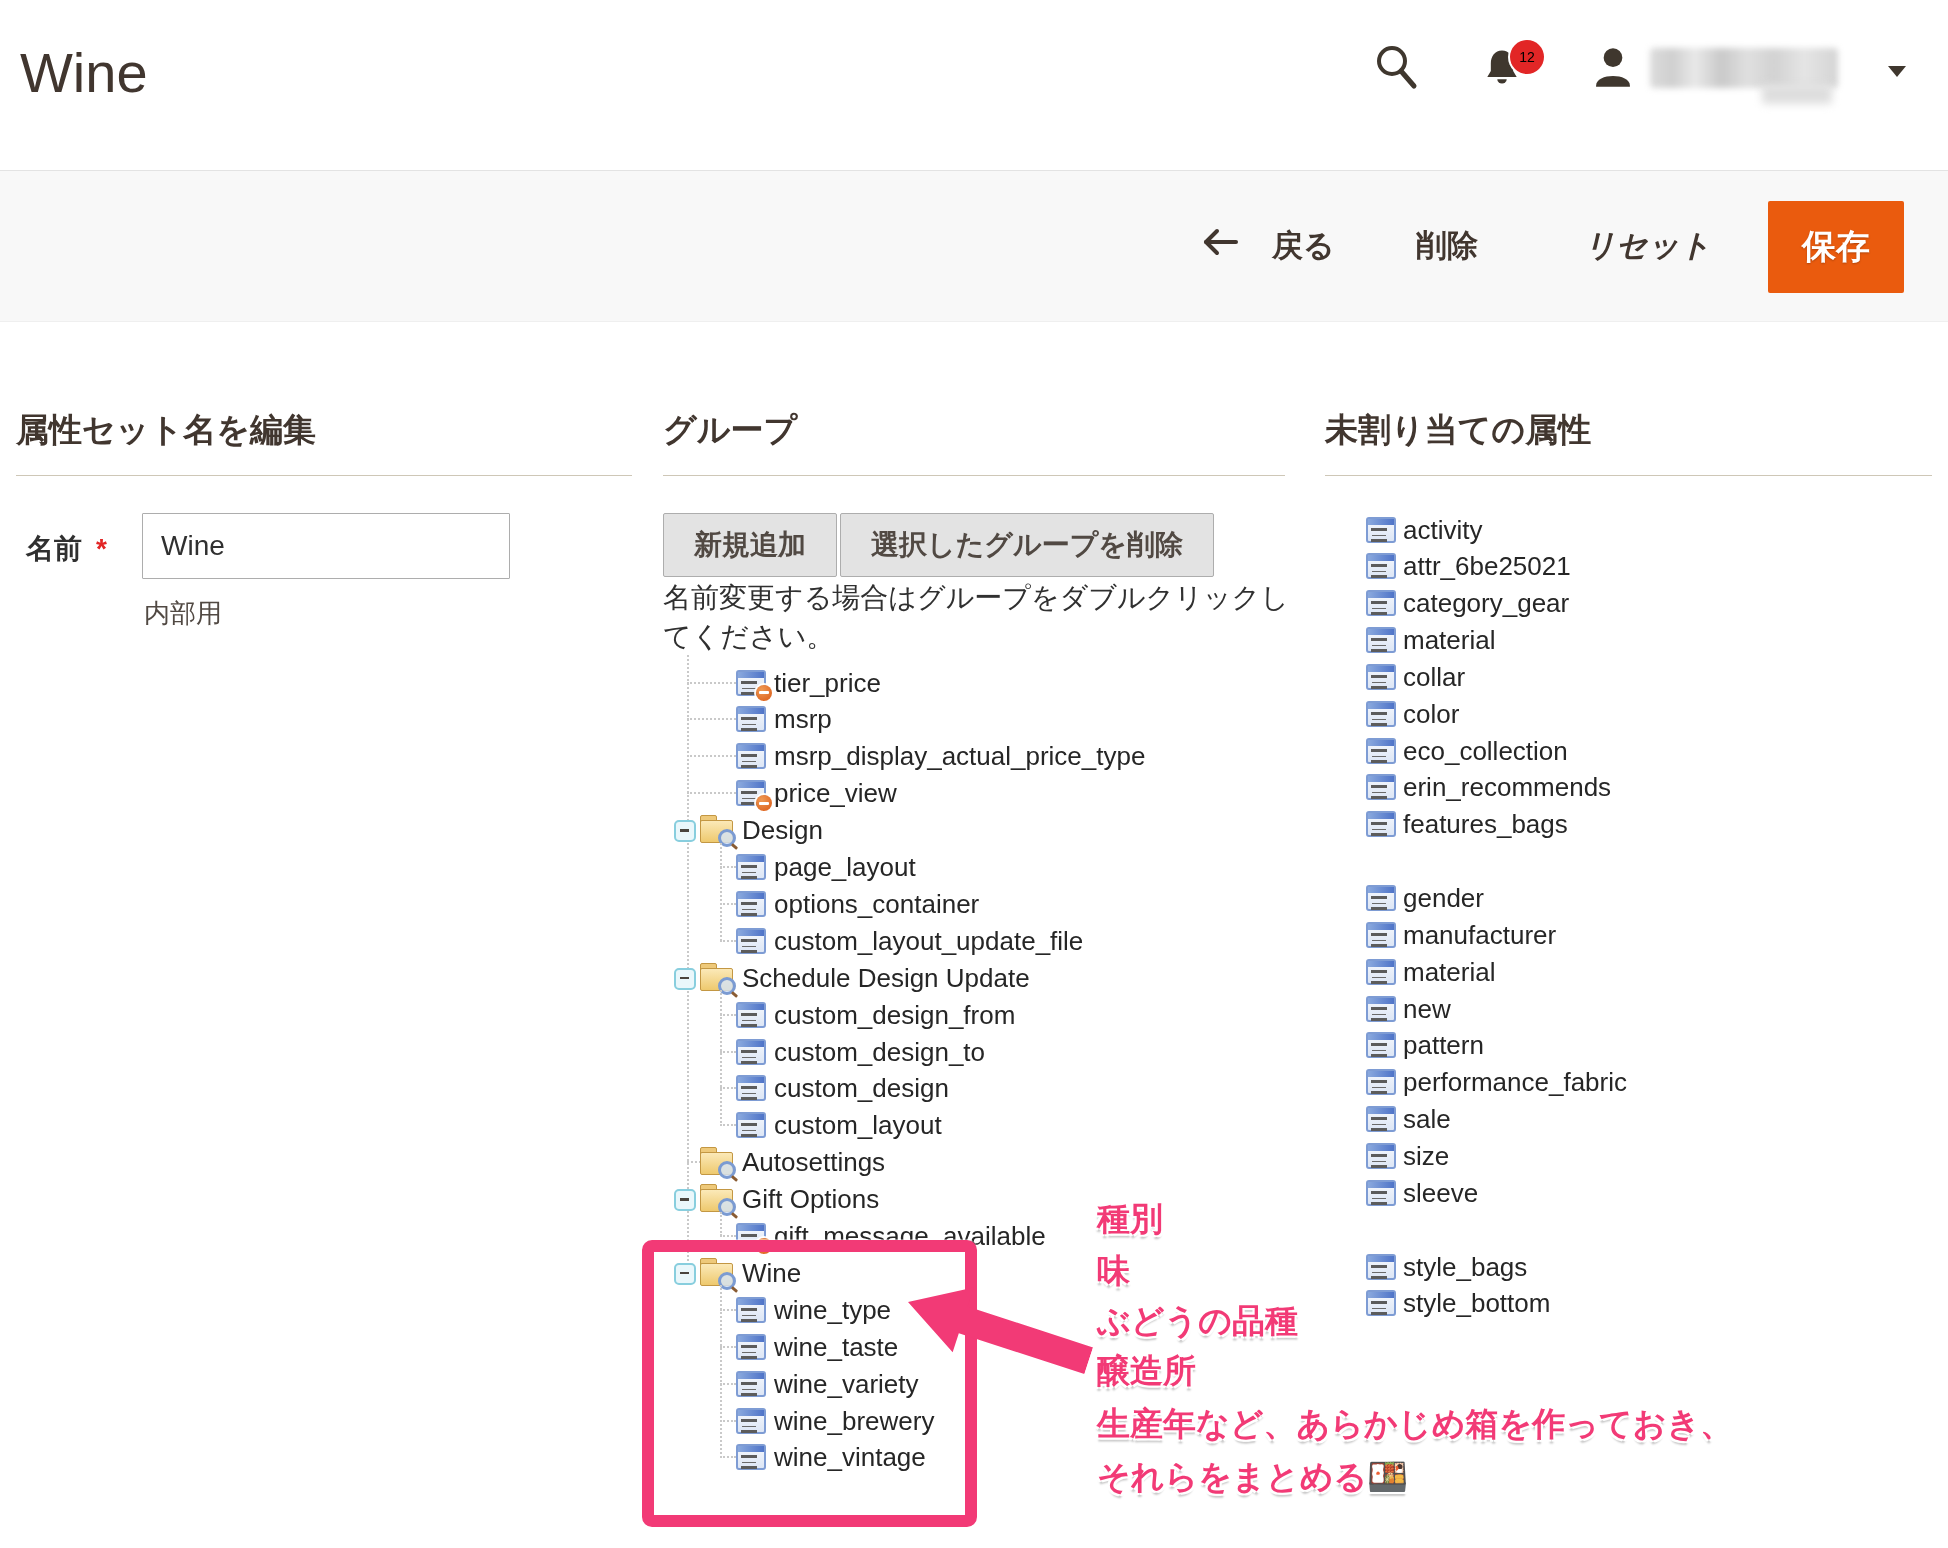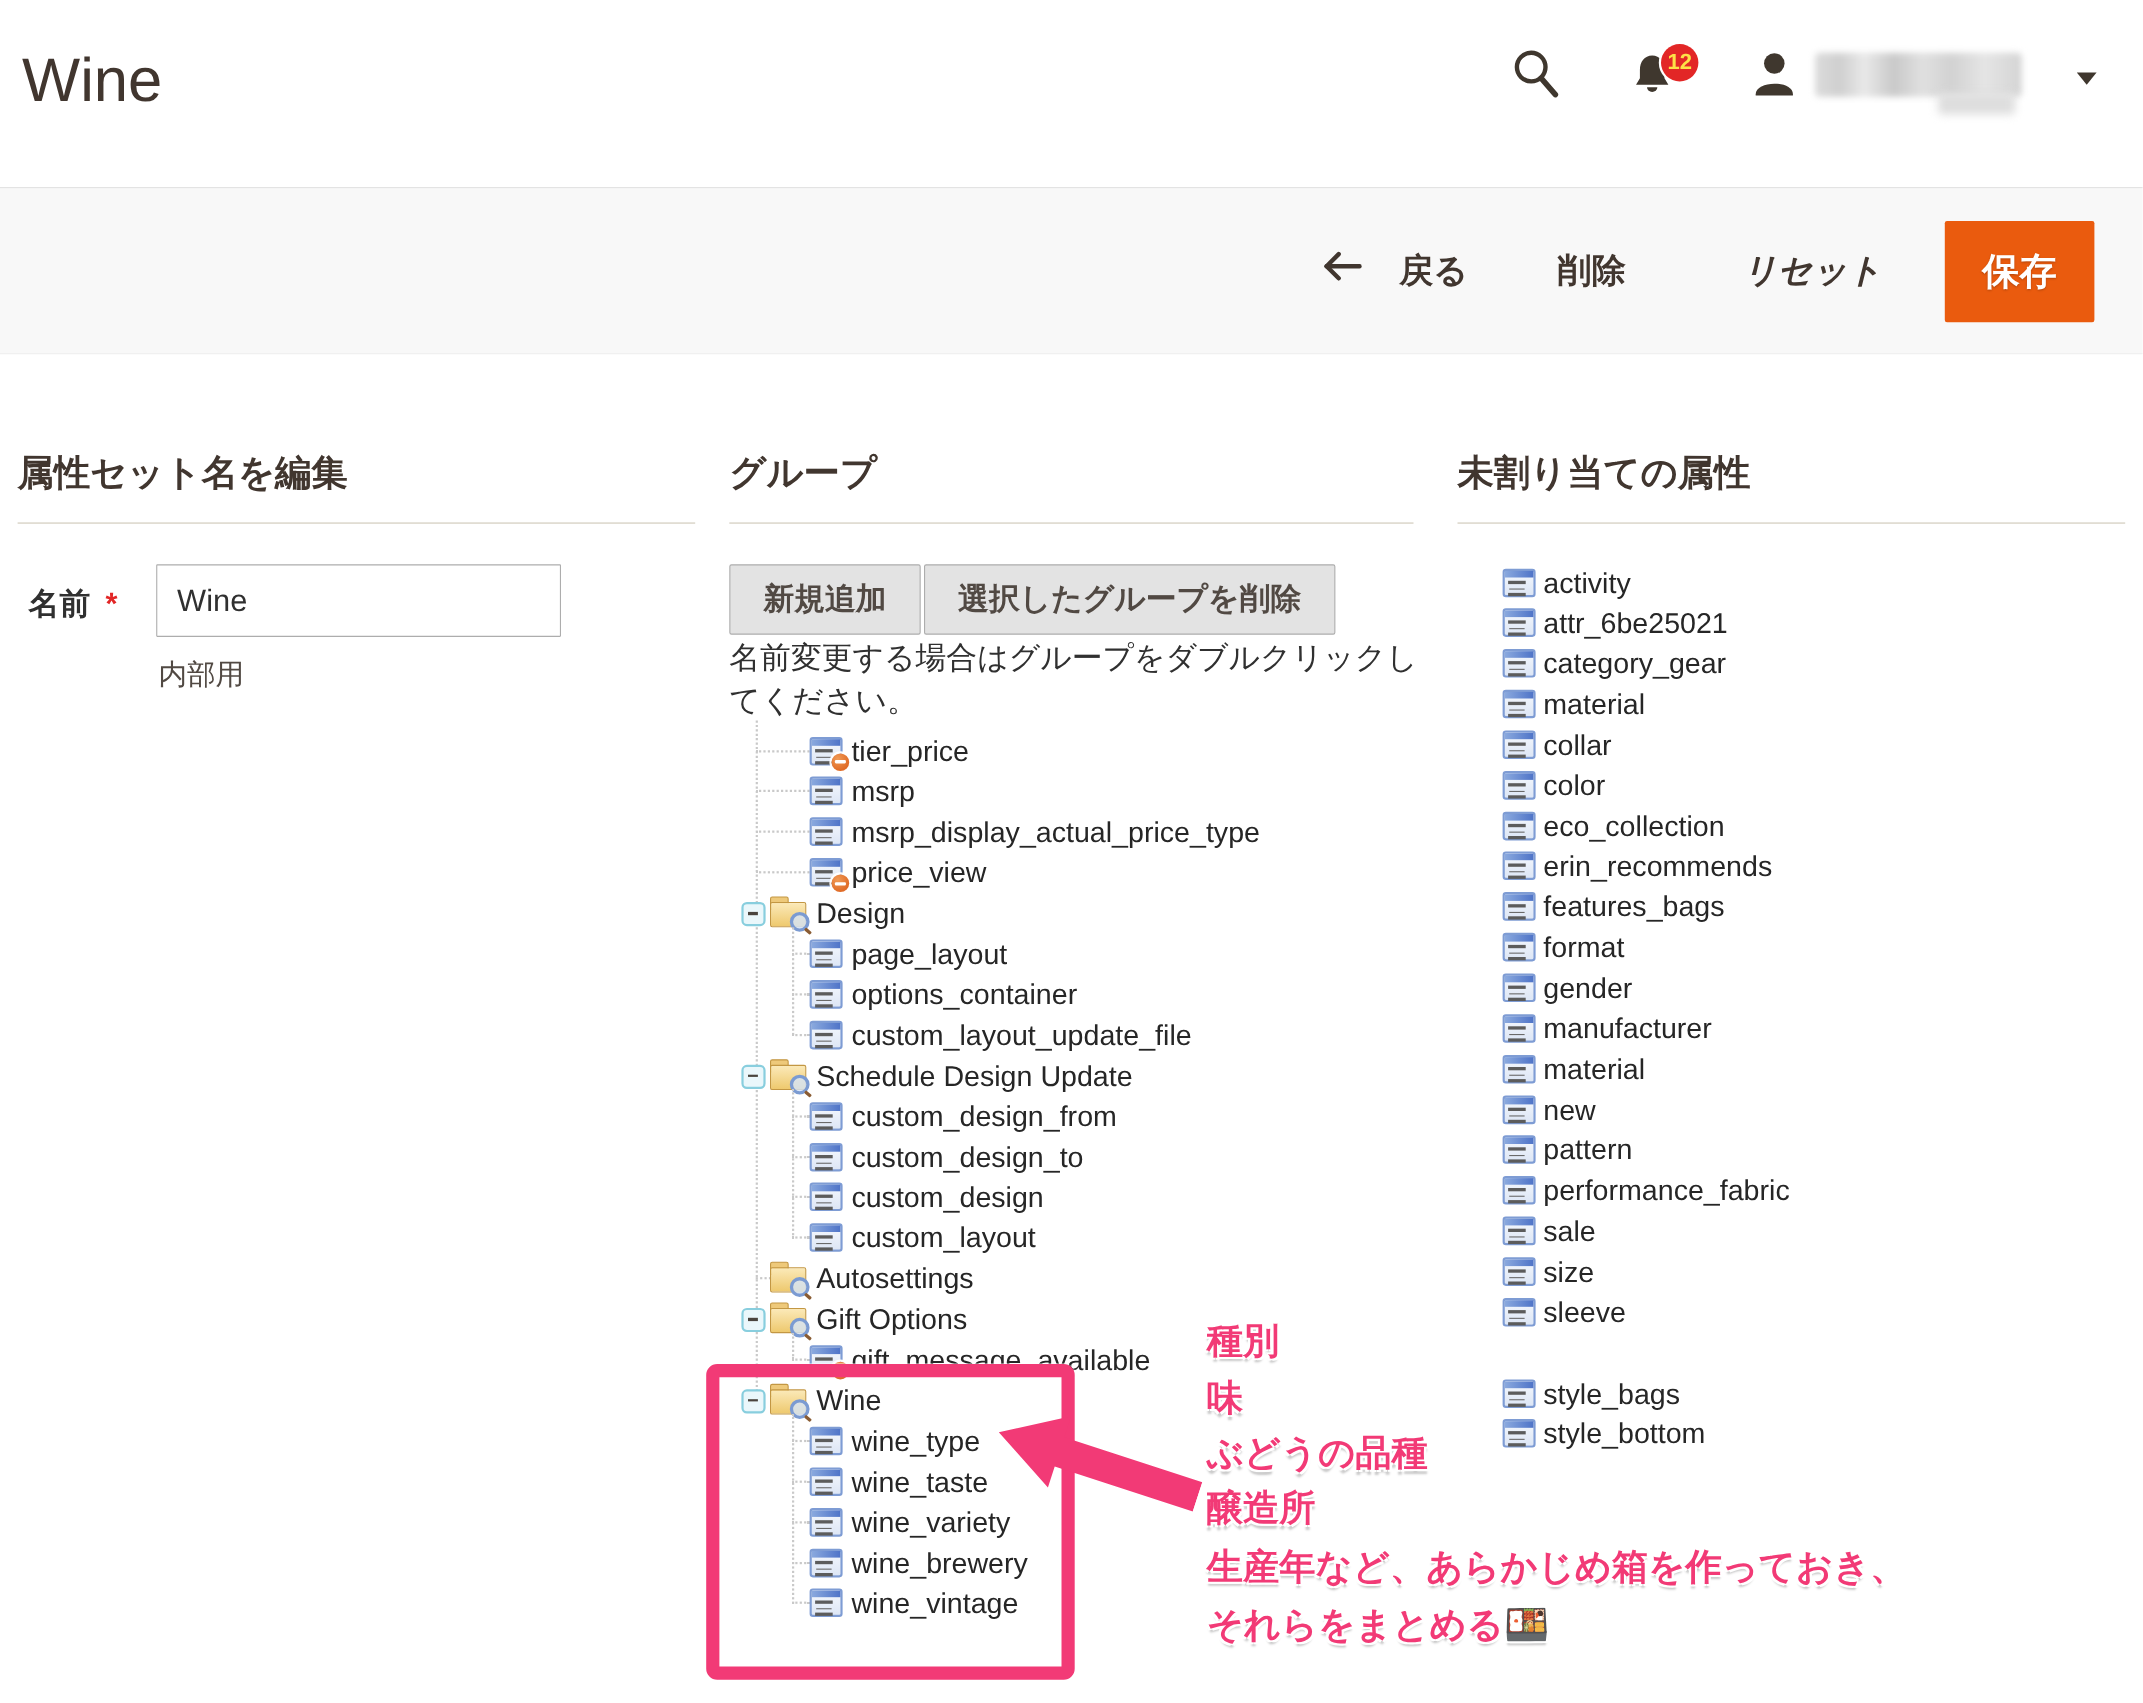--- a/index.html
+++ b/index.html
@@ -6,21 +6,21 @@
   .page{position:relative;width:1948px;height:1548px;background:#fff;overflow:hidden;
         font-family:"Liberation Sans","DejaVu Sans",sans-serif;color:#41362f;}
 
   
   .app-header{position:absolute;left:0;top:0;width:100%;height:170px;background:#fff;}
   .page-title{position:absolute;left:20px;top:40px;font-size:56px;font-weight:400;color:#41362f;letter-spacing:0;}
   .hicon{position:absolute;cursor:pointer;}
   .search-icon{left:1374px;top:44px;}
   .bell-wrap{left:1482px;top:44px;}
   .badge{position:absolute;left:28px;top:-4px;min-width:34px;height:34px;border-radius:17px;
-         background:#e22626;color:#fde047;font-size:20px;font-weight:700;display:flex;
+         background:#e22626;color:#000000;font-size:14px;font-weight:400;display:flex;
          align-items:center;justify-content:center;box-shadow:0 0 0 2px #fff;}
   .user-wrap{left:1592px;top:46px;}
   .name-blur{position:absolute;left:1650px;top:48px;width:188px;height:40px;border-radius:4px;
      background:linear-gradient(90deg,#dcdcdc 0%,#cfcfcf 12%,#e9e9e9 24%,#c9c9c9 38%,#e0e0e0 52%,#d2d2d2 66%,#e5e5e5 82%,#d4d4d4 100%);
      filter:blur(3px);}
   .name-blur-tail{position:absolute;left:1762px;top:84px;width:70px;height:20px;border-radius:3px;background:#dedede;filter:blur(4px);}
   .caret{position:absolute;left:1888px;top:66px;width:0;height:0;border-left:9px solid transparent;
          border-right:9px solid transparent;border-top:11px solid #3f372e;}
 
   
@@ -407,26 +407,20 @@
               <div class="lines"></div>
             </div>
             <div class="lbl">erin_recommends</div>
           </div>
           <div class="urow" style="top: 486.3px;">
             <div class="icon-attr">
               <div class="lines"></div>
             </div>
             <div class="lbl">features_bags</div>
           </div>
-          <div class="urow" style="top: 523.15px;">
-            <div class="icon-attr">
-              <div class="lines"></div>
-            </div>
-            <div class="lbl">format</div>
-          </div>
           <div class="urow" style="top: 560px;">
             <div class="icon-attr">
               <div class="lines"></div>
             </div>
             <div class="lbl">gender</div>
           </div>
           <div class="urow" style="top: 596.85px;">
             <div class="icon-attr">
               <div class="lines"></div>
             </div>

